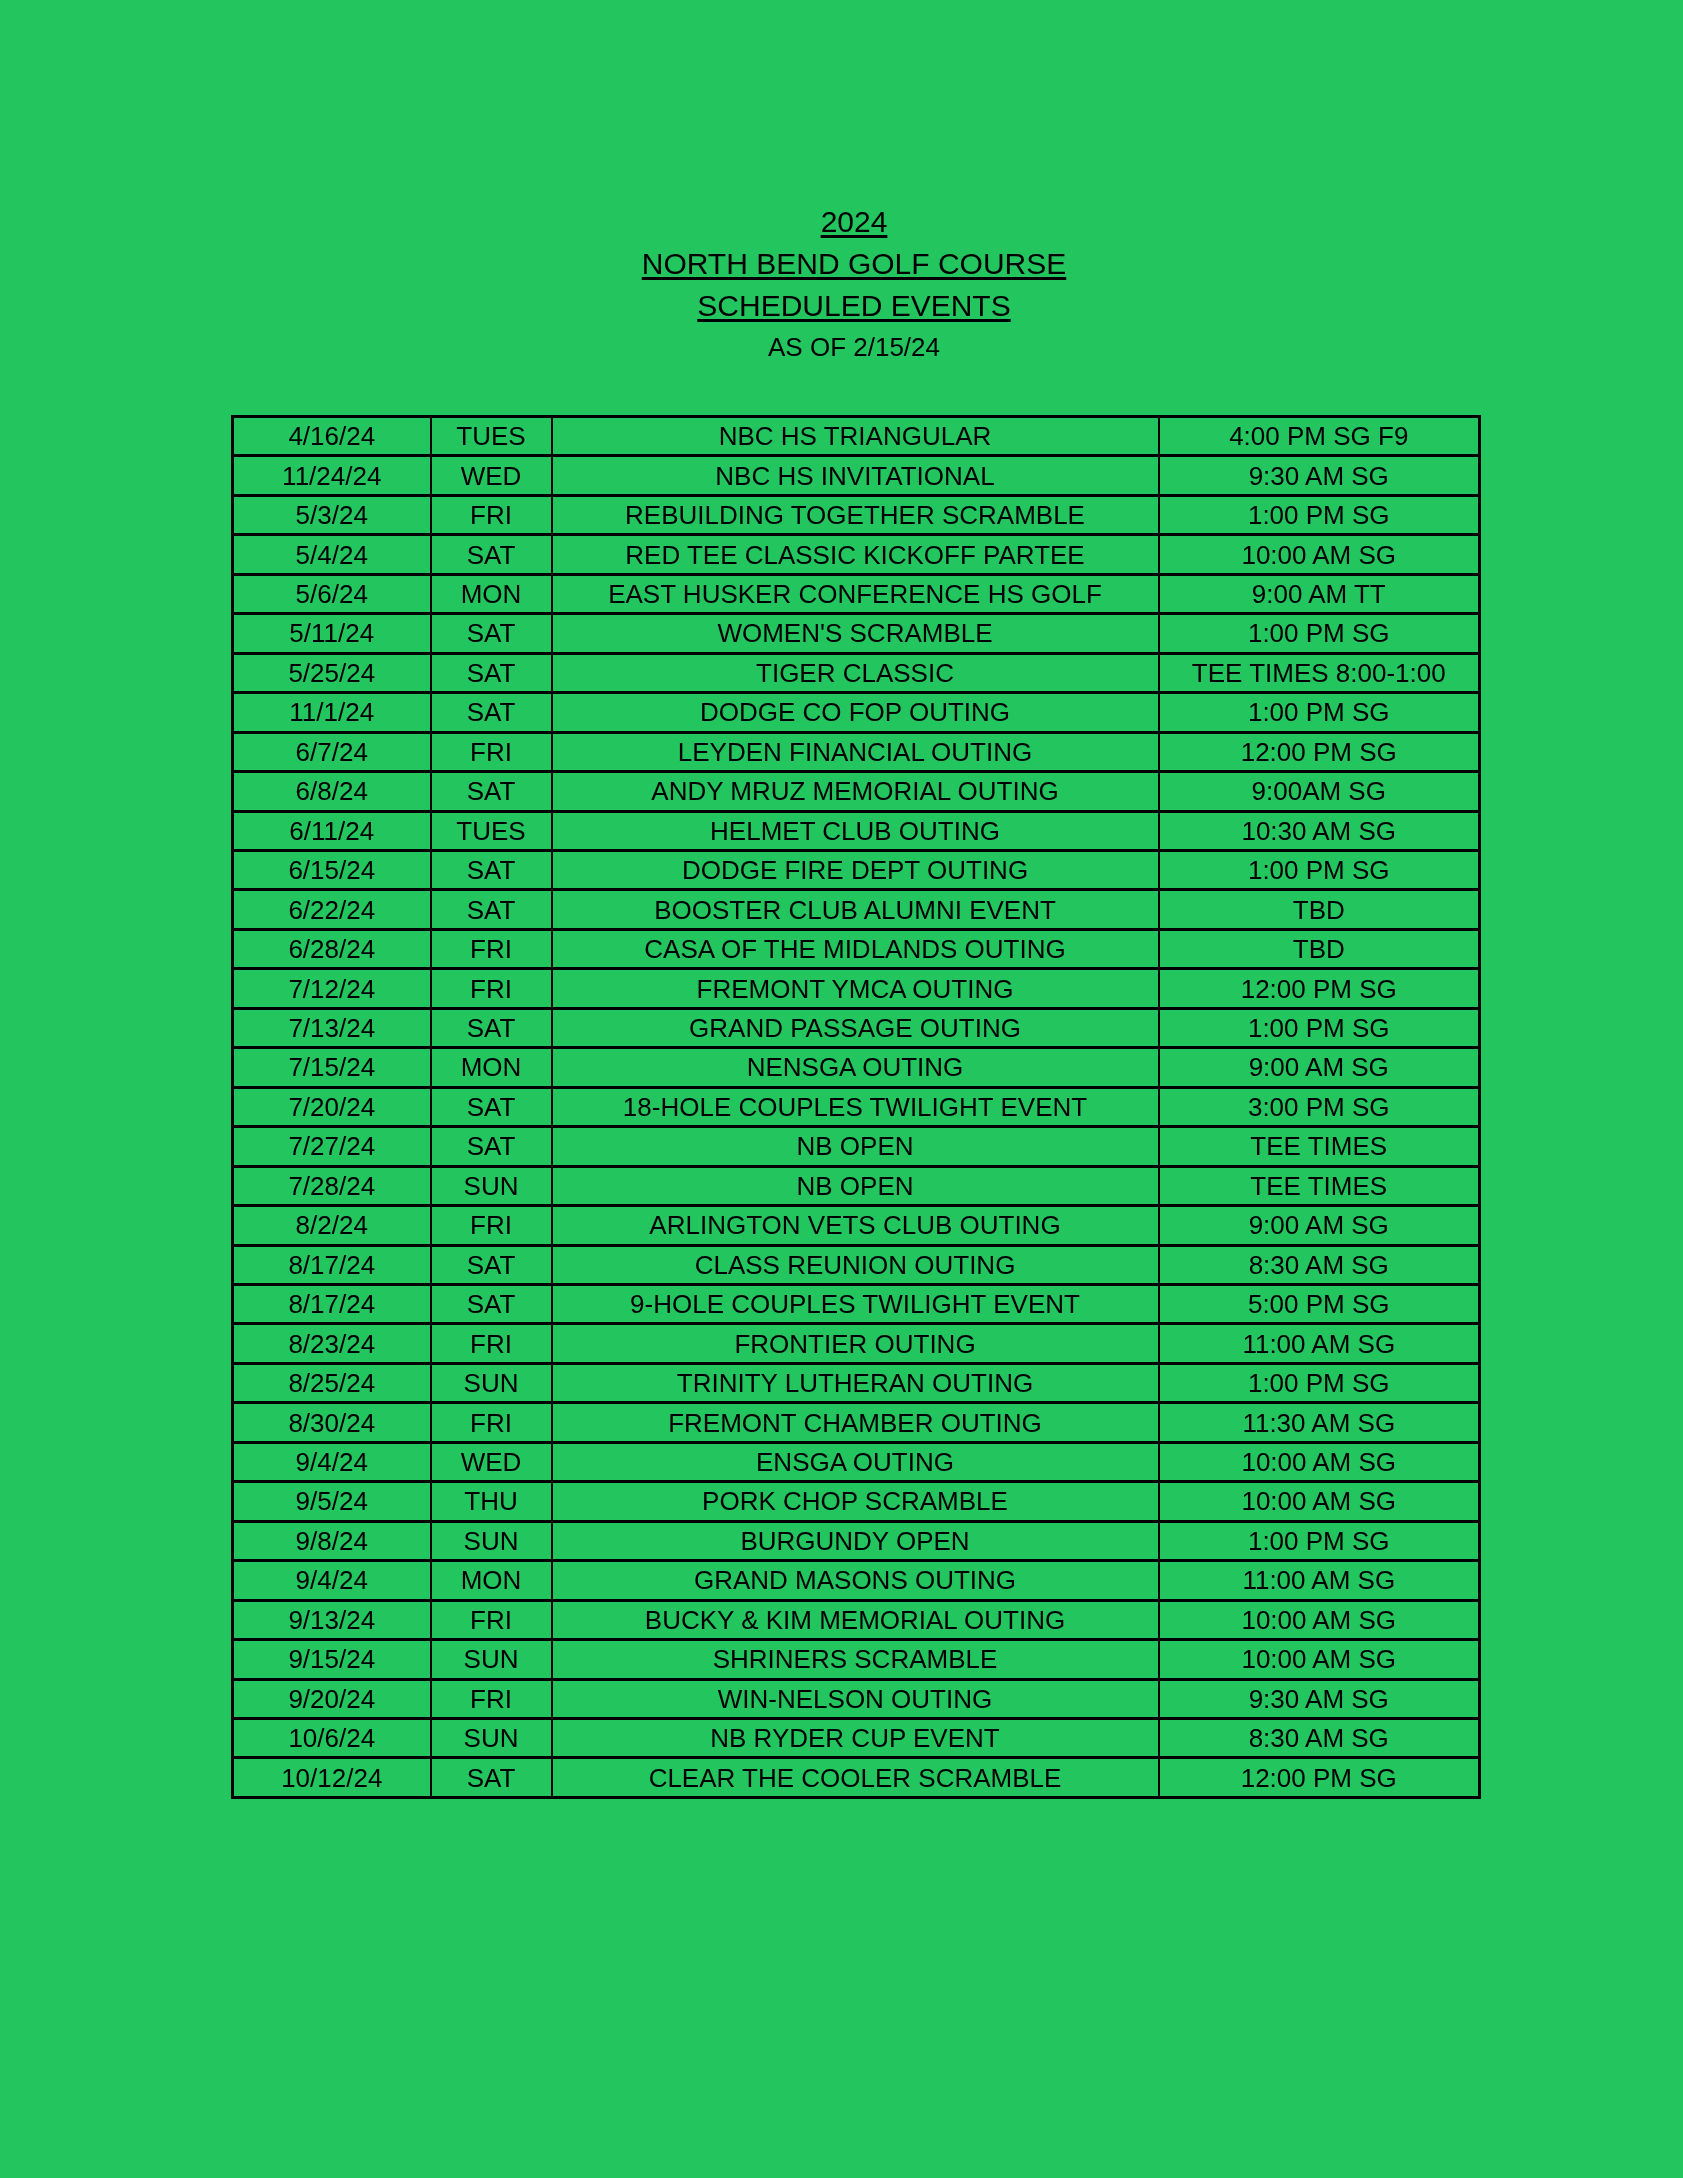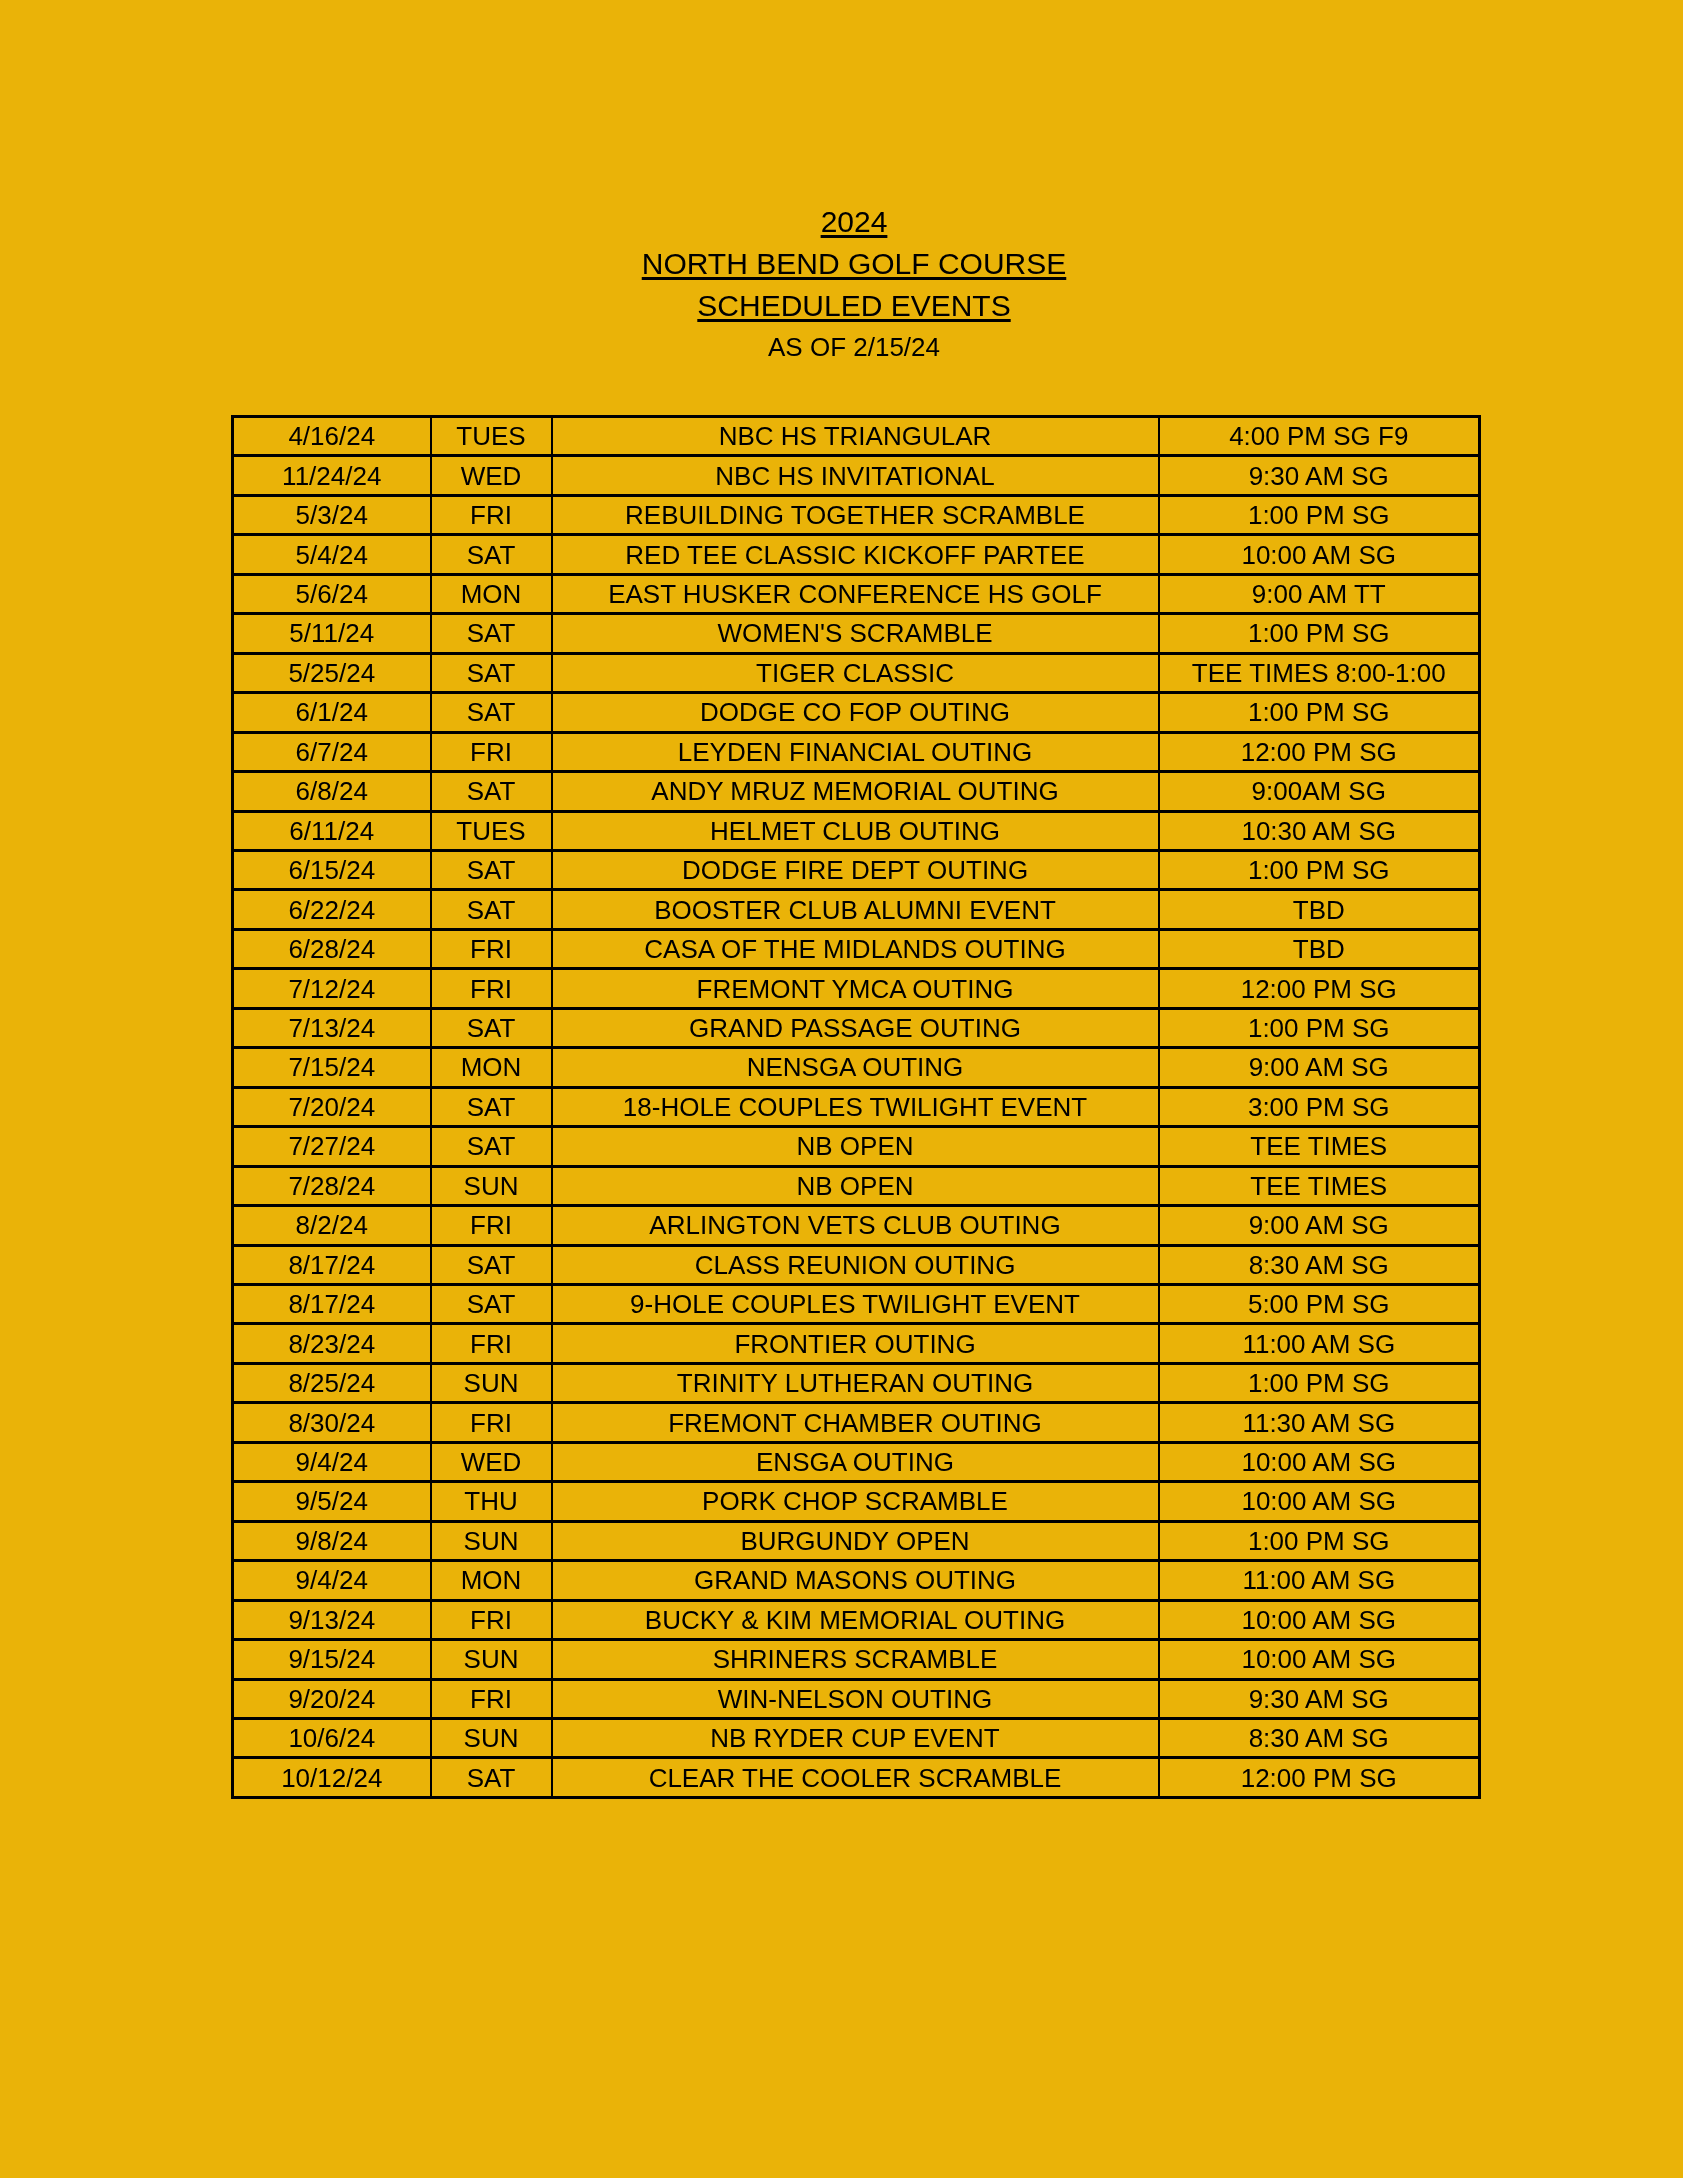--- a/index.html
+++ b/index.html
@@ -4,21 +4,21 @@
 <style>
   html, body {
     margin: 0;
     padding: 0;
     background: #ffffff;
   }
   .page {
     position: relative;
     width: 1683px;
     height: 2178px;
-    background: #eab308;
+    background: #22c55e;
     color: #000000;
     font-family: "Liberation Sans", sans-serif;
     overflow: hidden;
   }
   .doc-header {
     position: absolute;
     left: 231px;
     top: 201px;
     width: 1246px;
     text-align: center;
@@ -123,21 +123,21 @@
         </tr>
 
         <tr>
           <td>5/25/24</td>
           <td>SAT</td>
           <td>TIGER CLASSIC</td>
           <td>TEE TIMES 8:00-1:00</td>
         </tr>
 
         <tr>
-          <td>6/1/24</td>
+          <td>11/1/24</td>
           <td>SAT</td>
           <td>DODGE CO FOP OUTING</td>
           <td>1:00 PM SG</td>
         </tr>
 
         <tr>
           <td>6/7/24</td>
           <td>FRI</td>
           <td>LEYDEN FINANCIAL OUTING</td>
           <td>12:00 PM SG</td>

